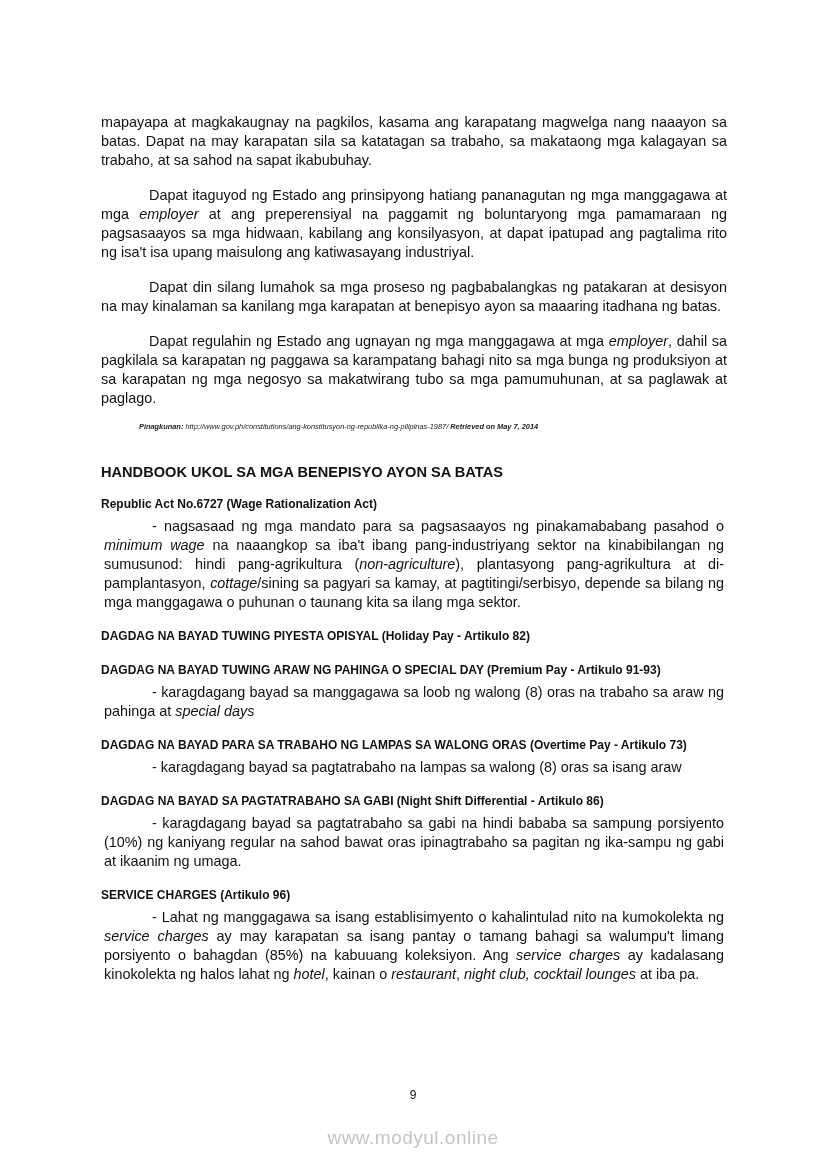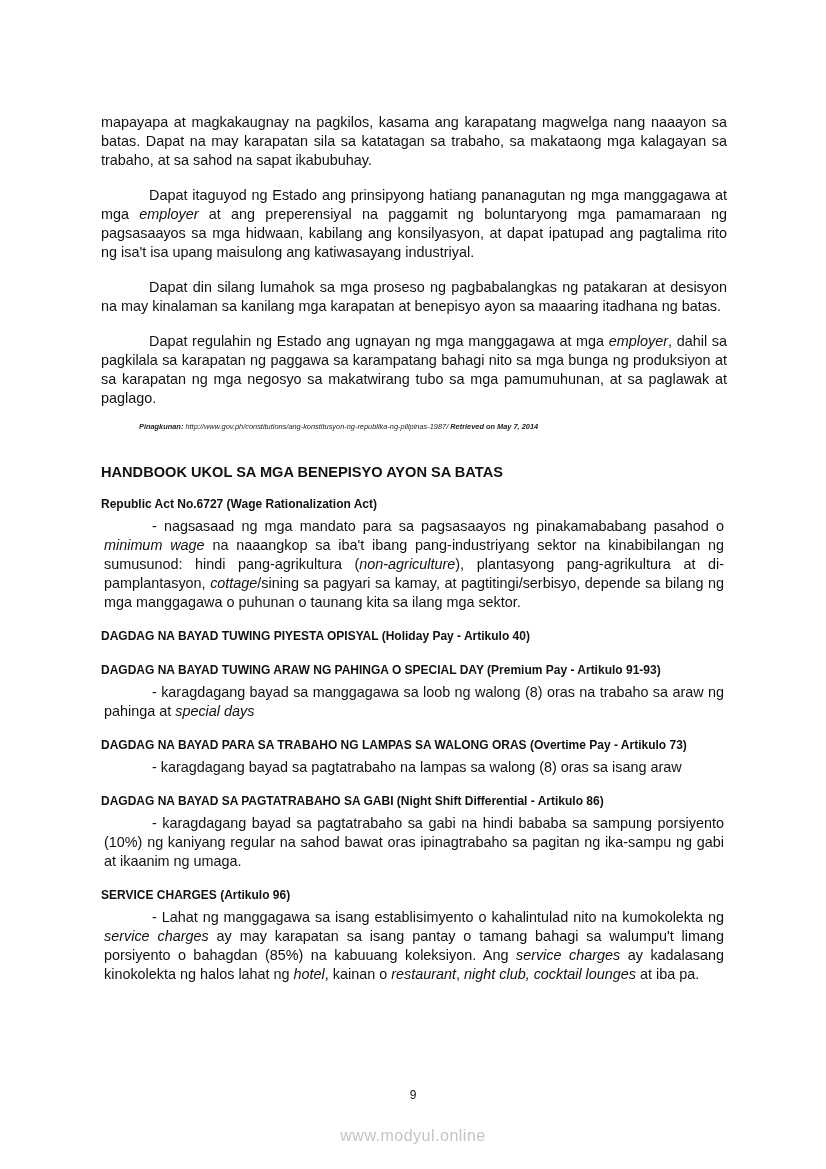--- a/index.html
+++ b/index.html
@@ -71,21 +71,21 @@
       text-align: center;
       font-size: 12px;
       color: #111;
     }
     .watermark {
       position: absolute;
       left: 0;
       width: 826px;
       top: 1127px;
       text-align: center;
-      font-size: 16px;
+      font-size: 19px;
       letter-spacing: 0.5px;
       color: #c4c4c4;
     }
     i { font-style: italic; }
   </style>
 </head>
 <body>
 
 <div class="page">
 
@@ -99,21 +99,21 @@
   </p>
 
   <h2 class="doc-title">HANDBOOK UKOL SA MGA BENEPISYO AYON SA BATAS</h2>
 
   <div class="section">
     <p class="section-head">Republic Act No.6727 (Wage Rationalization Act)</p>
     <p class="section-body"><span>- nagsasaad ng mga mandato para sa pagsasaayos ng pinakamababang pasahod o </span><i>minimum wage</i><span> na naaangkop sa iba't ibang pang-industriyang sektor na kinabibilangan ng sumusunod: hindi pang-agrikultura (</span><i>non-agriculture</i><span>), plantasyong pang-agrikultura at di-pamplantasyon, </span><i>cottage</i><span>/sining sa pagyari sa kamay, at pagtitingi/serbisyo, depende sa bilang ng mga manggagawa o puhunan o taunang kita sa ilang mga sektor.</span></p>
   </div>
 
   <div class="section">
-    <p class="section-head">DAGDAG NA BAYAD TUWING PIYESTA OPISYAL (Holiday Pay - Artikulo 40)</p>
+    <p class="section-head">DAGDAG NA BAYAD TUWING PIYESTA OPISYAL (Holiday Pay - Artikulo 82)</p>
   </div>
 
   <div class="section">
     <p class="section-head">DAGDAG NA BAYAD TUWING ARAW NG PAHINGA O SPECIAL DAY (Premium Pay - Artikulo 91-93)</p>
     <p class="section-body"><span> - karagdagang bayad sa manggagawa sa loob ng walong (8) oras na trabaho sa araw ng pahinga at </span><i>special days</i></p>
   </div>
 
   <div class="section">
     <p class="section-head">DAGDAG NA BAYAD PARA SA TRABAHO NG LAMPAS SA WALONG ORAS (Overtime Pay - Artikulo 73)</p>
     <p class="section-body"><span>- karagdagang bayad sa pagtatrabaho na lampas sa walong (8) oras sa isang araw</span></p>

